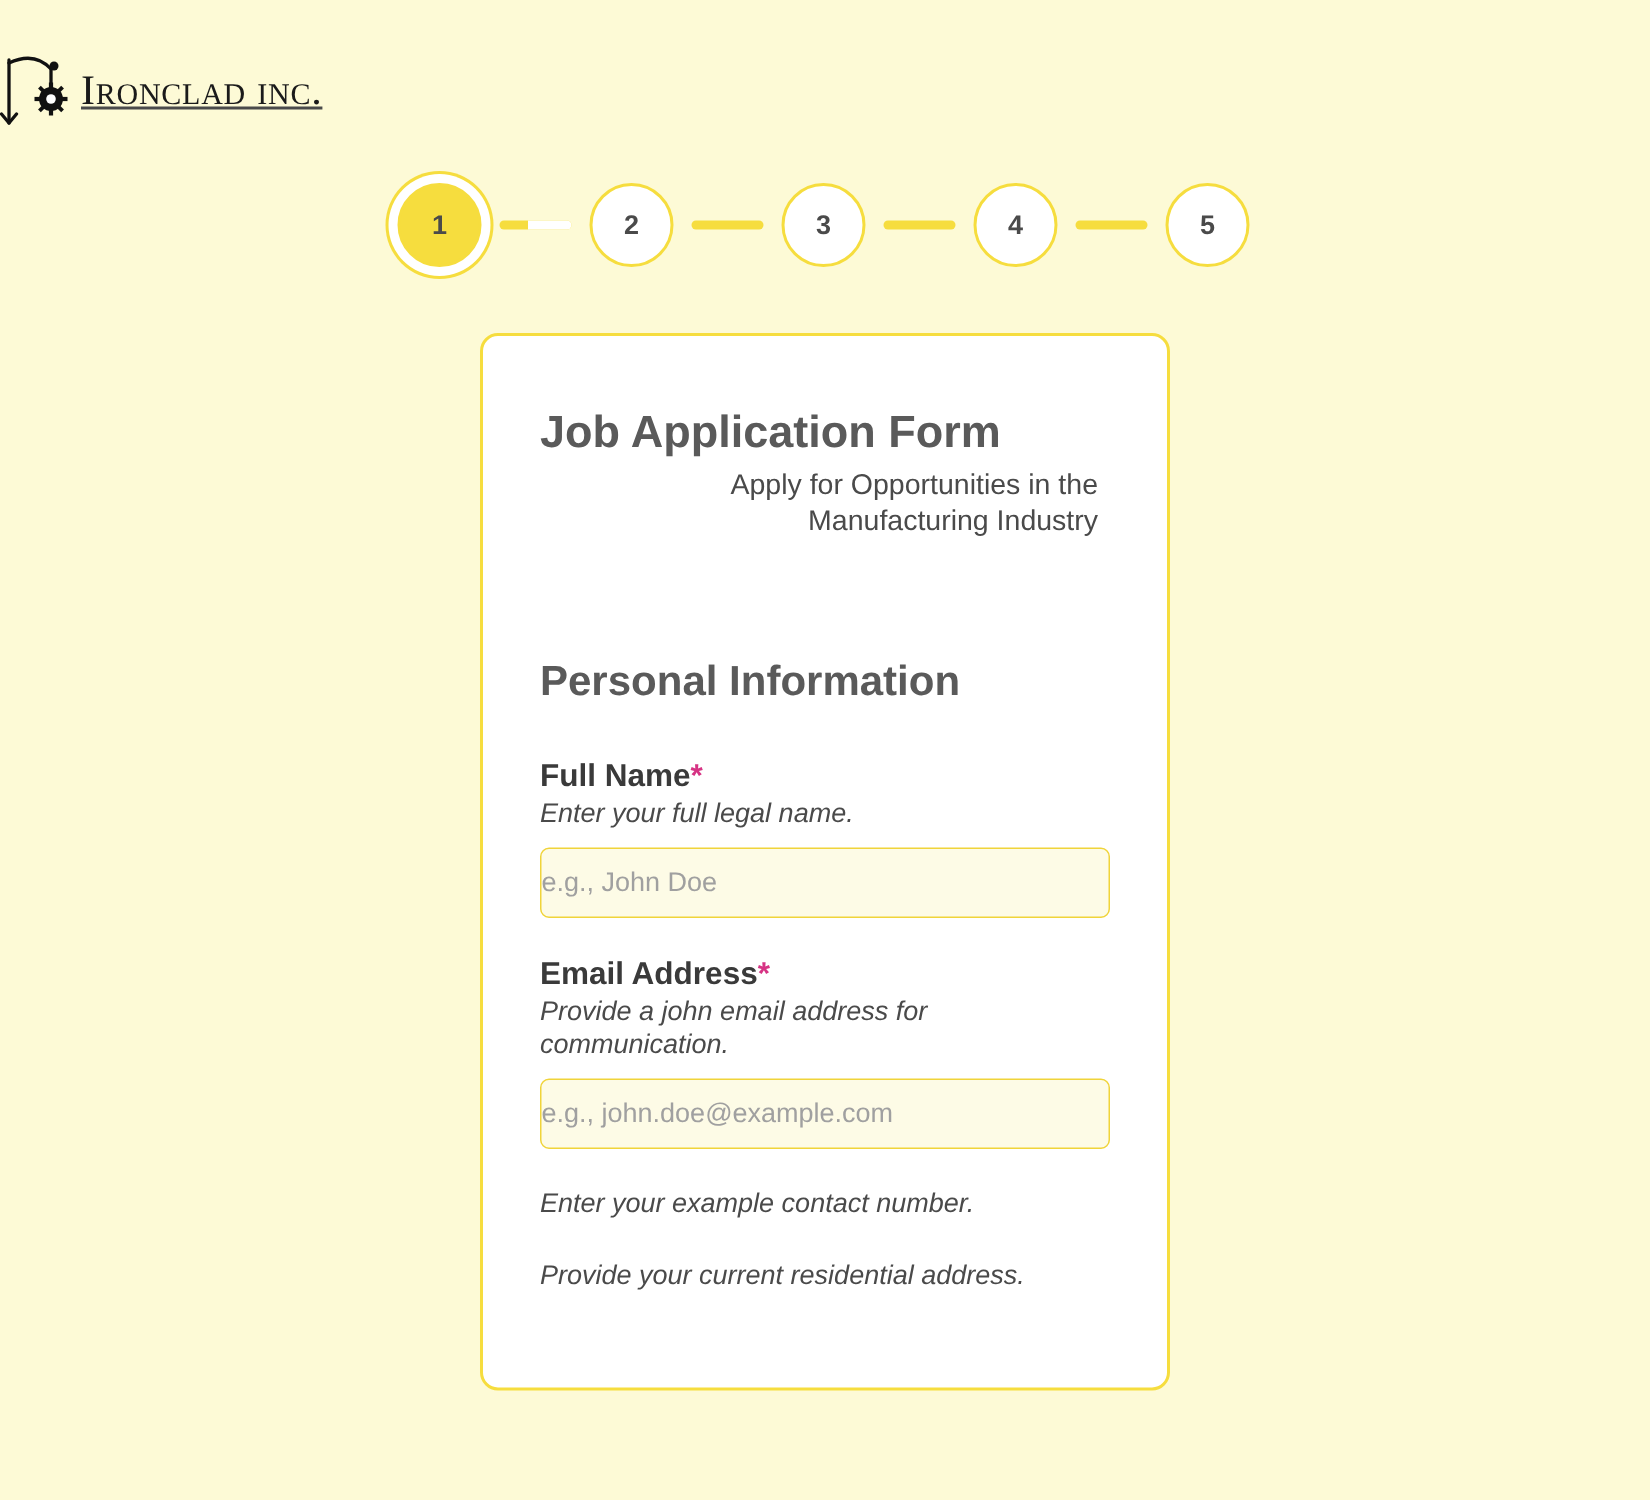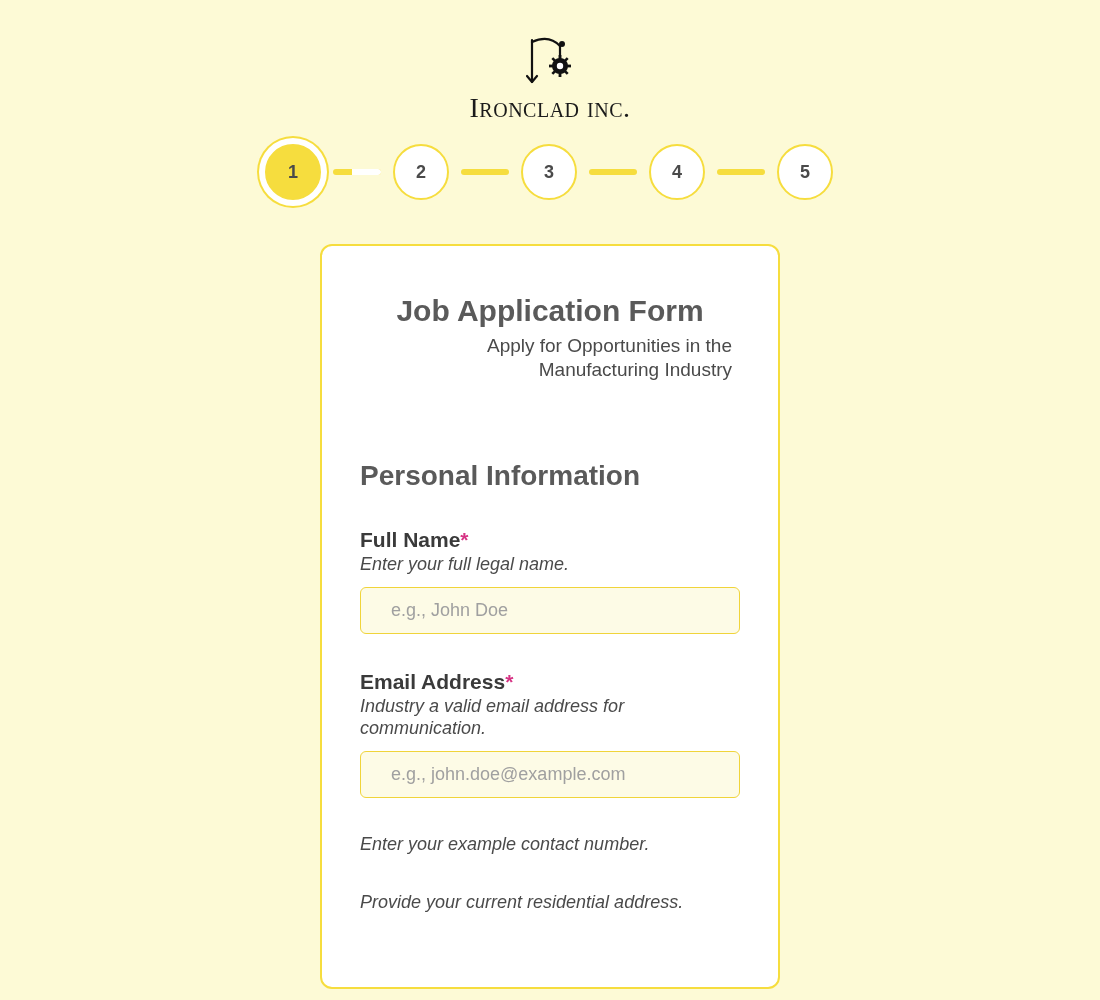--- a/index.html
+++ b/index.html
@@ -9,24 +9,25 @@
     color: #4a4a4a;
     min-height: 1000px;
     width: 1100px;
   }
   .page {
     width: 1100px;
     padding-top: 36px;
   }
   .logo-wrap {
     display: flex;
-    flex-direction: column;
+    flex-direction: row;
     align-items: center;
     gap: 6px;
-    margin-bottom: 20px;
+    margin-bottom: 36px;
+    text-decoration: underline;
   }
   .logo-wrap svg { display:block; }
   .company-name {
     font-family: Georgia, "Times New Roman", serif;
     font-variant: small-caps;
     font-size: 28px;
     color: #1a1a1a;
     letter-spacing: .5px;
   }
   .stepper {
@@ -62,58 +63,58 @@
   }
   .card {
     width: 460px;
     margin: 0 auto;
     background: #fff;
     border: 2px solid #f6dd3e;
     border-radius: 12px;
     padding: 48px 38px 38px 38px;
   }
   .form-title {
-    text-align: center;
+    text-align: left;
     font-size: 30px;
     font-weight: 700;
     color: #5a5a5a;
     margin-bottom: 6px;
   }
   .form-subtitle {
     text-align: right;
     font-size: 19px;
     color: #4a4a4a;
     line-height: 1.25;
     margin-bottom: 78px;
     padding: 0 8px;
   }
   .section-heading {
     font-size: 28px;
     font-weight: 700;
     color: #5a5a5a;
     margin-bottom: 36px;
   }
-  .field { margin-bottom: 36px; }
+  .field { margin-bottom: 26px; }
   .field-label {
     font-size: 21px;
     font-weight: 700;
     color: #3a3a3a;
   }
   .req { color: #d63384; }
   .field-help {
     font-size: 18px;
     color: #4a4a4a;
     line-height: 1.2;
     margin-top: 2px;
     margin-bottom: 12px;
     font-style: italic;
   }
   .text-input {
     width: 100%;
-    padding: 12px 30px;
+    padding: 12px 0;
     font-size: 18px;
     background: #fdfbe6;
     border: 1px solid #f0d43a;
     border-radius: 6px;
     color: #4a4a4a;
     outline: none;
   }
   .text-input::placeholder { color: #a0a0a0; }
 </style>
 </head>
@@ -179,21 +180,21 @@
         <span>Full Name</span><span class="req">*</span>
       </div>
       <div class="field-help">Enter your full legal name.</div>
       <input class="text-input" type="text" placeholder="e.g., John Doe" style="">
     </div>
 
     <div class="field">
       <div class="field-label">
         <span>Email Address</span><span class="req">*</span>
       </div>
-      <div class="field-help">Industry a valid email address for communication.</div>
+      <div class="field-help">Provide a john email address for communication.</div>
       <input class="text-input" type="email" placeholder="e.g., john.doe@example.com" style="">
     </div>
 
     <div class="field">
       <div class="field-help">Enter your example contact number.</div>
     </div>
 
     <div class="field">
       <div class="field-help">Provide your current residential address.</div>
     </div>

